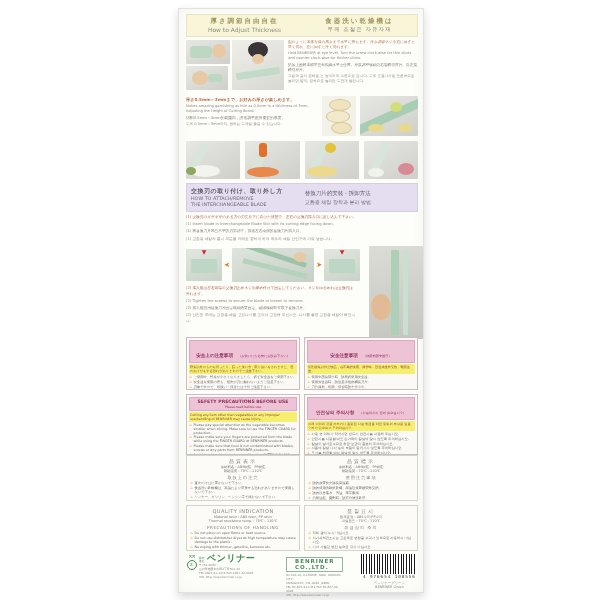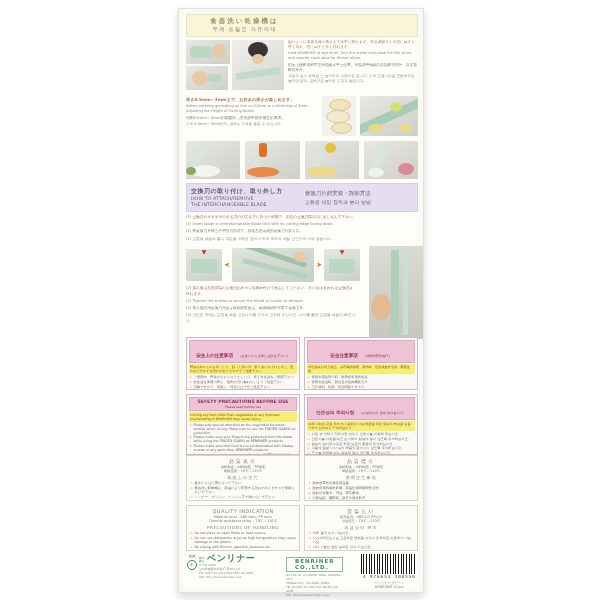--- a/index.html
+++ b/index.html
@@ -121,20 +121,24 @@
   .bc-name { font-size:3.4px; color:#8a8a82; line-height:1.3; margin-top:2px; }
 </style>
 </head>
 <body>
 
 <div class="canvas">
   <div class="package">
 
     <div class="sec band-yellow">
       <div>
+        <div class="cjk">厚さ調節自由自在</div>
+        <div class="lat">How to Adjust Thickness</div>
+      </div>
+      <div>
         <div class="cjk">食器洗い乾燥機は</div>
         <div class="kr">두께 조절은 자유자재</div>
       </div>
     </div>
 
     <div class="sec sec-adjust">
       <div class="adj-photos">
         <div class="ph" style="position:absolute;left:0;top:0;width:44px;height:24px;">
           <div class="blob" style="left:4px;top:6px;width:22px;height:12px;background:#bcd8c2;border-radius:4px;"></div>
           <div class="blob" style="right:4px;top:4px;width:14px;height:14px;background:#e8c9a6;"></div>

